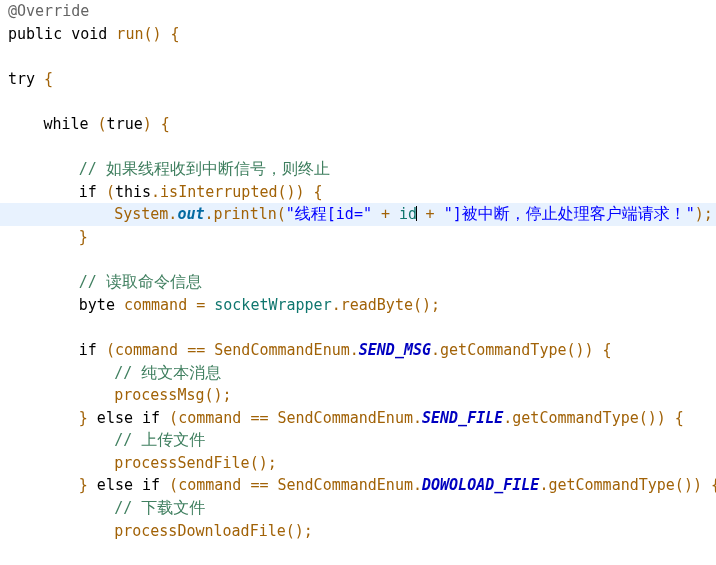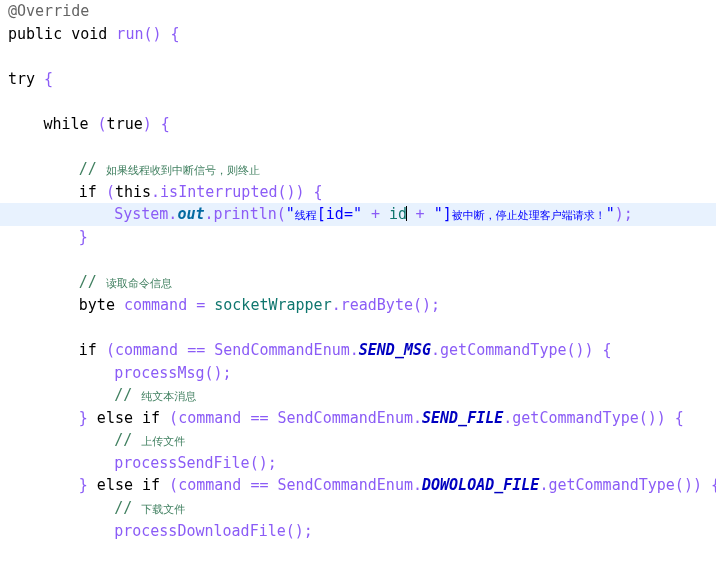--- a/index.html
+++ b/index.html
@@ -39,26 +39,26 @@
   }
 
   
   .tok-annotation { color: #646464; }
   .tok-keyword    { color: #000000; font-weight: normal; }
   .tok-comment    { color: #3f7f5f; }
   .tok-string     { color: #0000ff; }
   .tok-field      { color: #0f766e; }
   .tok-static     { color: #0369a1; font-weight: bold; font-style: italic; }
   .tok-enum       { color: #0000c0; font-weight: bold; font-style: italic; }
-  .tok-plain      { color: #8b5cf6; }
+  .tok-plain      { color: #a16207; }
 
   
   .cjk {
     font-family: "DejaVu Sans", "Liberation Sans", sans-serif;
-    font-size: 11px;
+    font-size: 16px;
   }
   .tok-comment .cjk { color: #3f7f5f; }
   .tok-string .cjk  { color: #0000ff; }
 
   
   .caret {
     display: inline-block;
     width: 0;
     border-left: 1.6px solid #000000;
     height: 15px;
@@ -82,22 +82,22 @@
       <div class="code-line blank-line">&nbsp;</div>
       <div class="code-line"><span style="display: inline-block; width: 70.8px;"></span><span class="tok-comment">// </span><span class="tok-comment"><span class="cjk">如果线程收到中断信号，则终止</span></span></div>
       <div class="code-line"><span style="display: inline-block; width: 70.8px;"></span><span class="tok-keyword">if</span><span class="tok-plain"> (</span><span class="tok-keyword">this</span><span class="tok-plain">.isInterrupted()) {</span></div>
       <div class="code-line current"><span style="display: inline-block; width: 106.2px;"></span><span class="tok-plain">System.</span><span class="tok-static">out</span><span class="tok-plain">.println(</span><span class="tok-string">"</span><span class="tok-string"><span class="cjk">线程</span></span><span class="tok-string">[id="</span><span class="tok-plain"> + </span><span class="tok-field">id</span><span class="caret"></span><span class="tok-plain"> + </span><span class="tok-string">"]</span><span class="tok-string"><span class="cjk">被中断，停止处理客户端请求！</span></span><span class="tok-string">"</span><span class="tok-plain">);</span></div>
       <div class="code-line"><span style="display: inline-block; width: 70.8px;"></span><span class="tok-plain">}</span></div>
       <div class="code-line blank-line">&nbsp;</div>
       <div class="code-line"><span style="display: inline-block; width: 70.8px;"></span><span class="tok-comment">// </span><span class="tok-comment"><span class="cjk">读取命令信息</span></span></div>
       <div class="code-line"><span style="display: inline-block; width: 70.8px;"></span><span class="tok-keyword">byte</span><span class="tok-plain"> command = </span><span class="tok-field">socketWrapper</span><span class="tok-plain">.readByte();</span></div>
       <div class="code-line blank-line">&nbsp;</div>
       <div class="code-line"><span style="display: inline-block; width: 70.8px;"></span><span class="tok-keyword">if</span><span class="tok-plain"> (command == SendCommandEnum.</span><span class="tok-enum">SEND_MSG</span><span class="tok-plain">.getCommandType()) {</span></div>
+      <div class="code-line"><span style="display: inline-block; width: 106.2px;"></span><span class="tok-comment">// </span><span class="tok-comment"><span class="cjk">纯文本消息</span></span></div>
       <div class="code-line"><span style="display: inline-block; width: 106.2px;"></span><span class="tok-plain">processMsg();</span></div>
-      <div class="code-line"><span style="display: inline-block; width: 106.2px;"></span><span class="tok-comment">// </span><span class="tok-comment"><span class="cjk">纯文本消息</span></span></div>
       <div class="code-line"><span style="display: inline-block; width: 70.8px;"></span><span class="tok-plain">} </span><span class="tok-keyword">else</span><span class="tok-plain"> </span><span class="tok-keyword">if</span><span class="tok-plain"> (command == SendCommandEnum.</span><span class="tok-enum">SEND_FILE</span><span class="tok-plain">.getCommandType()) {</span></div>
       <div class="code-line"><span style="display: inline-block; width: 106.2px;"></span><span class="tok-comment">// </span><span class="tok-comment"><span class="cjk">上传文件</span></span></div>
       <div class="code-line"><span style="display: inline-block; width: 106.2px;"></span><span class="tok-plain">processSendFile();</span></div>
       <div class="code-line"><span style="display: inline-block; width: 70.8px;"></span><span class="tok-plain">} </span><span class="tok-keyword">else</span><span class="tok-plain"> </span><span class="tok-keyword">if</span><span class="tok-plain"> (command == SendCommandEnum.</span><span class="tok-enum">DOWOLOAD_FILE</span><span class="tok-plain">.getCommandType()) {</span></div>
       <div class="code-line"><span style="display: inline-block; width: 106.2px;"></span><span class="tok-comment">// </span><span class="tok-comment"><span class="cjk">下载文件</span></span></div>
       <div class="code-line"><span style="display: inline-block; width: 106.2px;"></span><span class="tok-plain">processDownloadFile();</span></div>
       <div class="code-line blank-line">&nbsp;</div>
     </div>
 </div>
 

